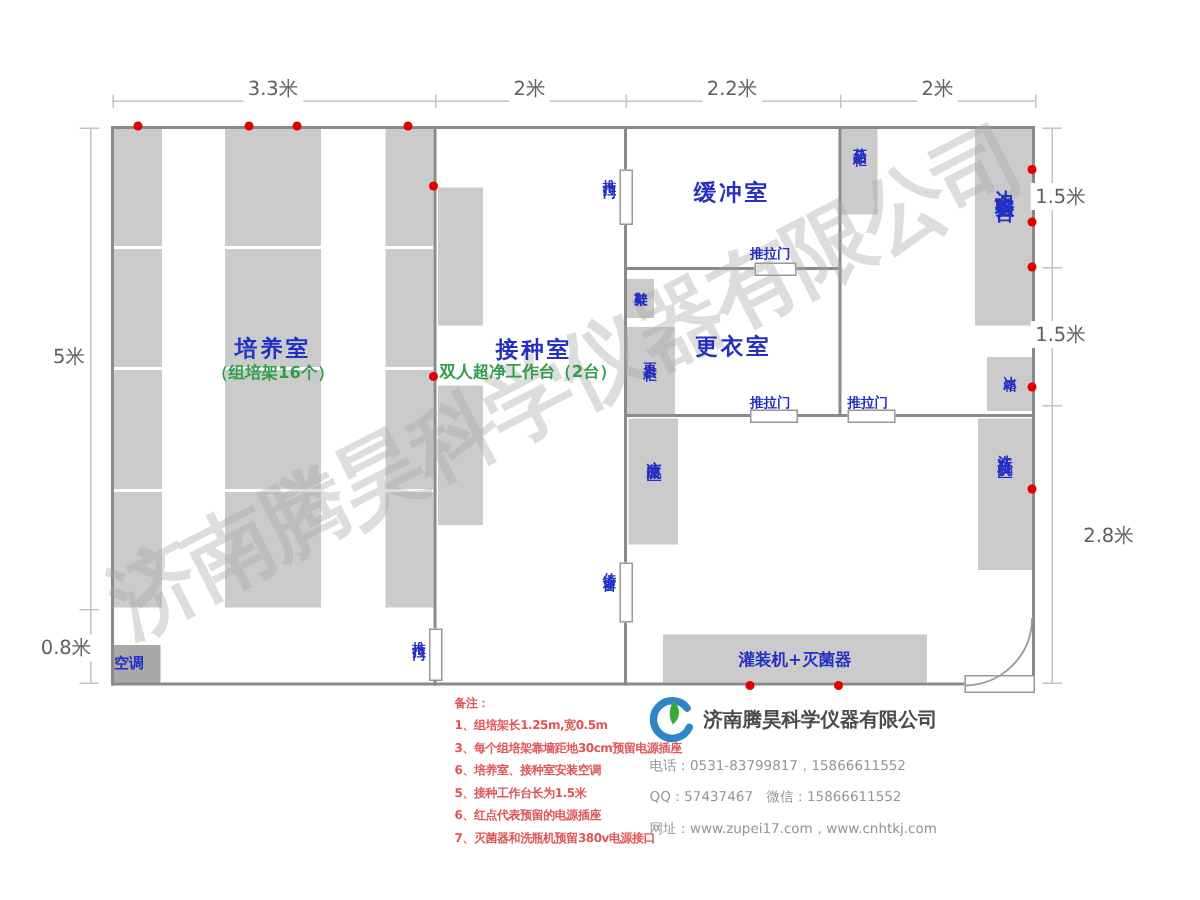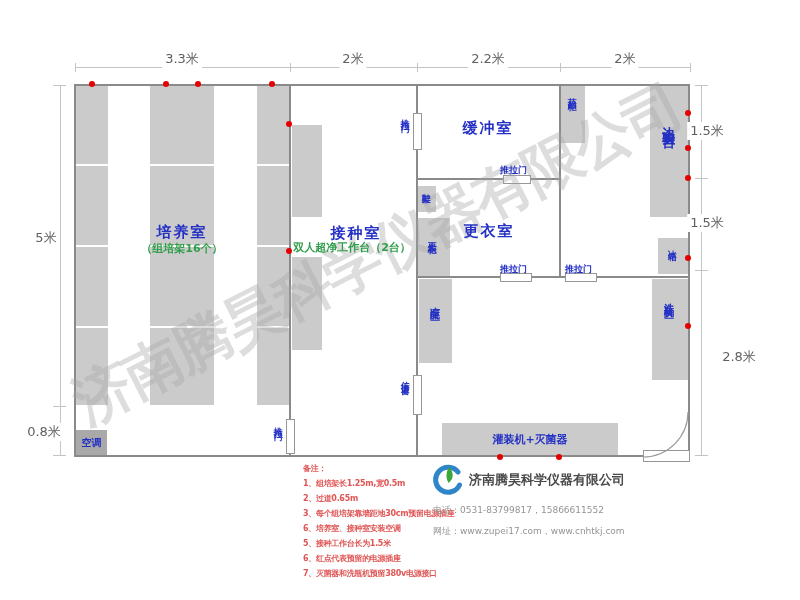--- a/index.html
+++ b/index.html
@@ -135,38 +135,38 @@
   <div class="lbl" style="left:500px;top:264px;">推拉门</div>
   <div class="lbl" style="left:565px;top:264px;">推拉门</div>
   <div class="lbl vlbl" style="left:566px;top:91px;">药品柜</div>
   <div class="lbl vlbl" style="left:660px;top:116px;font-size:13px;">边台实验台</div>
   <div class="lbl vlbl" style="left:666px;top:243px;">冰箱</div>
   <div class="lbl vlbl" style="left:662px;top:295px;font-size:10px;">洗瓶机区</div>
   <div class="lbl vlbl" style="left:420px;top:187px;letter-spacing:0;">鞋架</div>
   <div class="lbl vlbl" style="left:426px;top:234px;">更衣柜</div>
   <div class="lbl vlbl" style="left:428px;top:299px;font-size:10px;">凉瓶区</div>
   <div class="lbl" style="left:442px;top:433px;width:176px;text-align:center;font-size:11px;">灌装机+灭菌器</div>
-  <div class="lbl" style="left:76px;top:437px;width:31px;text-align:center;font-size:10px;">空调</div>
+  <div class="lbl" style="left:76px;top:437px;width:31px;font-size:10px;">空调</div>
 
   <div class="notes">
     <div class="nline">备注：</div>
     <div class="nline">1、组培架长1.25m,宽0.5m</div>
-    <div class="nline">2、过道0.65m</div>
     <div class="nline">3、每个组培架靠墙距地30cm预留电源插座</div>
     <div class="nline">6、培养室、接种室安装空调</div>
     <div class="nline">5、接种工作台长为1.5米</div>
     <div class="nline">6、红点代表预留的电源插座</div>
     <div class="nline">7、灭菌器和洗瓶机预留380v电源接口</div>
   </div>
 
   <div class="company">
     <div class="company-head">
       <svg width="30" height="32" viewBox="0 0 30 32">
         <path d="M25,8 A12.5,12.5 0 1 0 26.5,21" stroke="#2e86c8" stroke-width="5" fill="none" stroke-linecap="round"></path>
         <path d="M16,3 C21,8 21,15 15.5,19 C12.5,14 13,8 16,3 Z" fill="#3aa83a"></path>
       </svg>
       <div class="company-name">济南腾昊科学仪器有限公司</div>
     </div>
     <div class="company-line">电话：0531-83799817，15866611552</div>
+    <div class="company-line">QQ：57437467　微信：15866611552</div>
     <div class="company-line">网址：www.zupei17.com，www.cnhtkj.com</div>
   </div>
 
 </div>
 
 </body></html>

